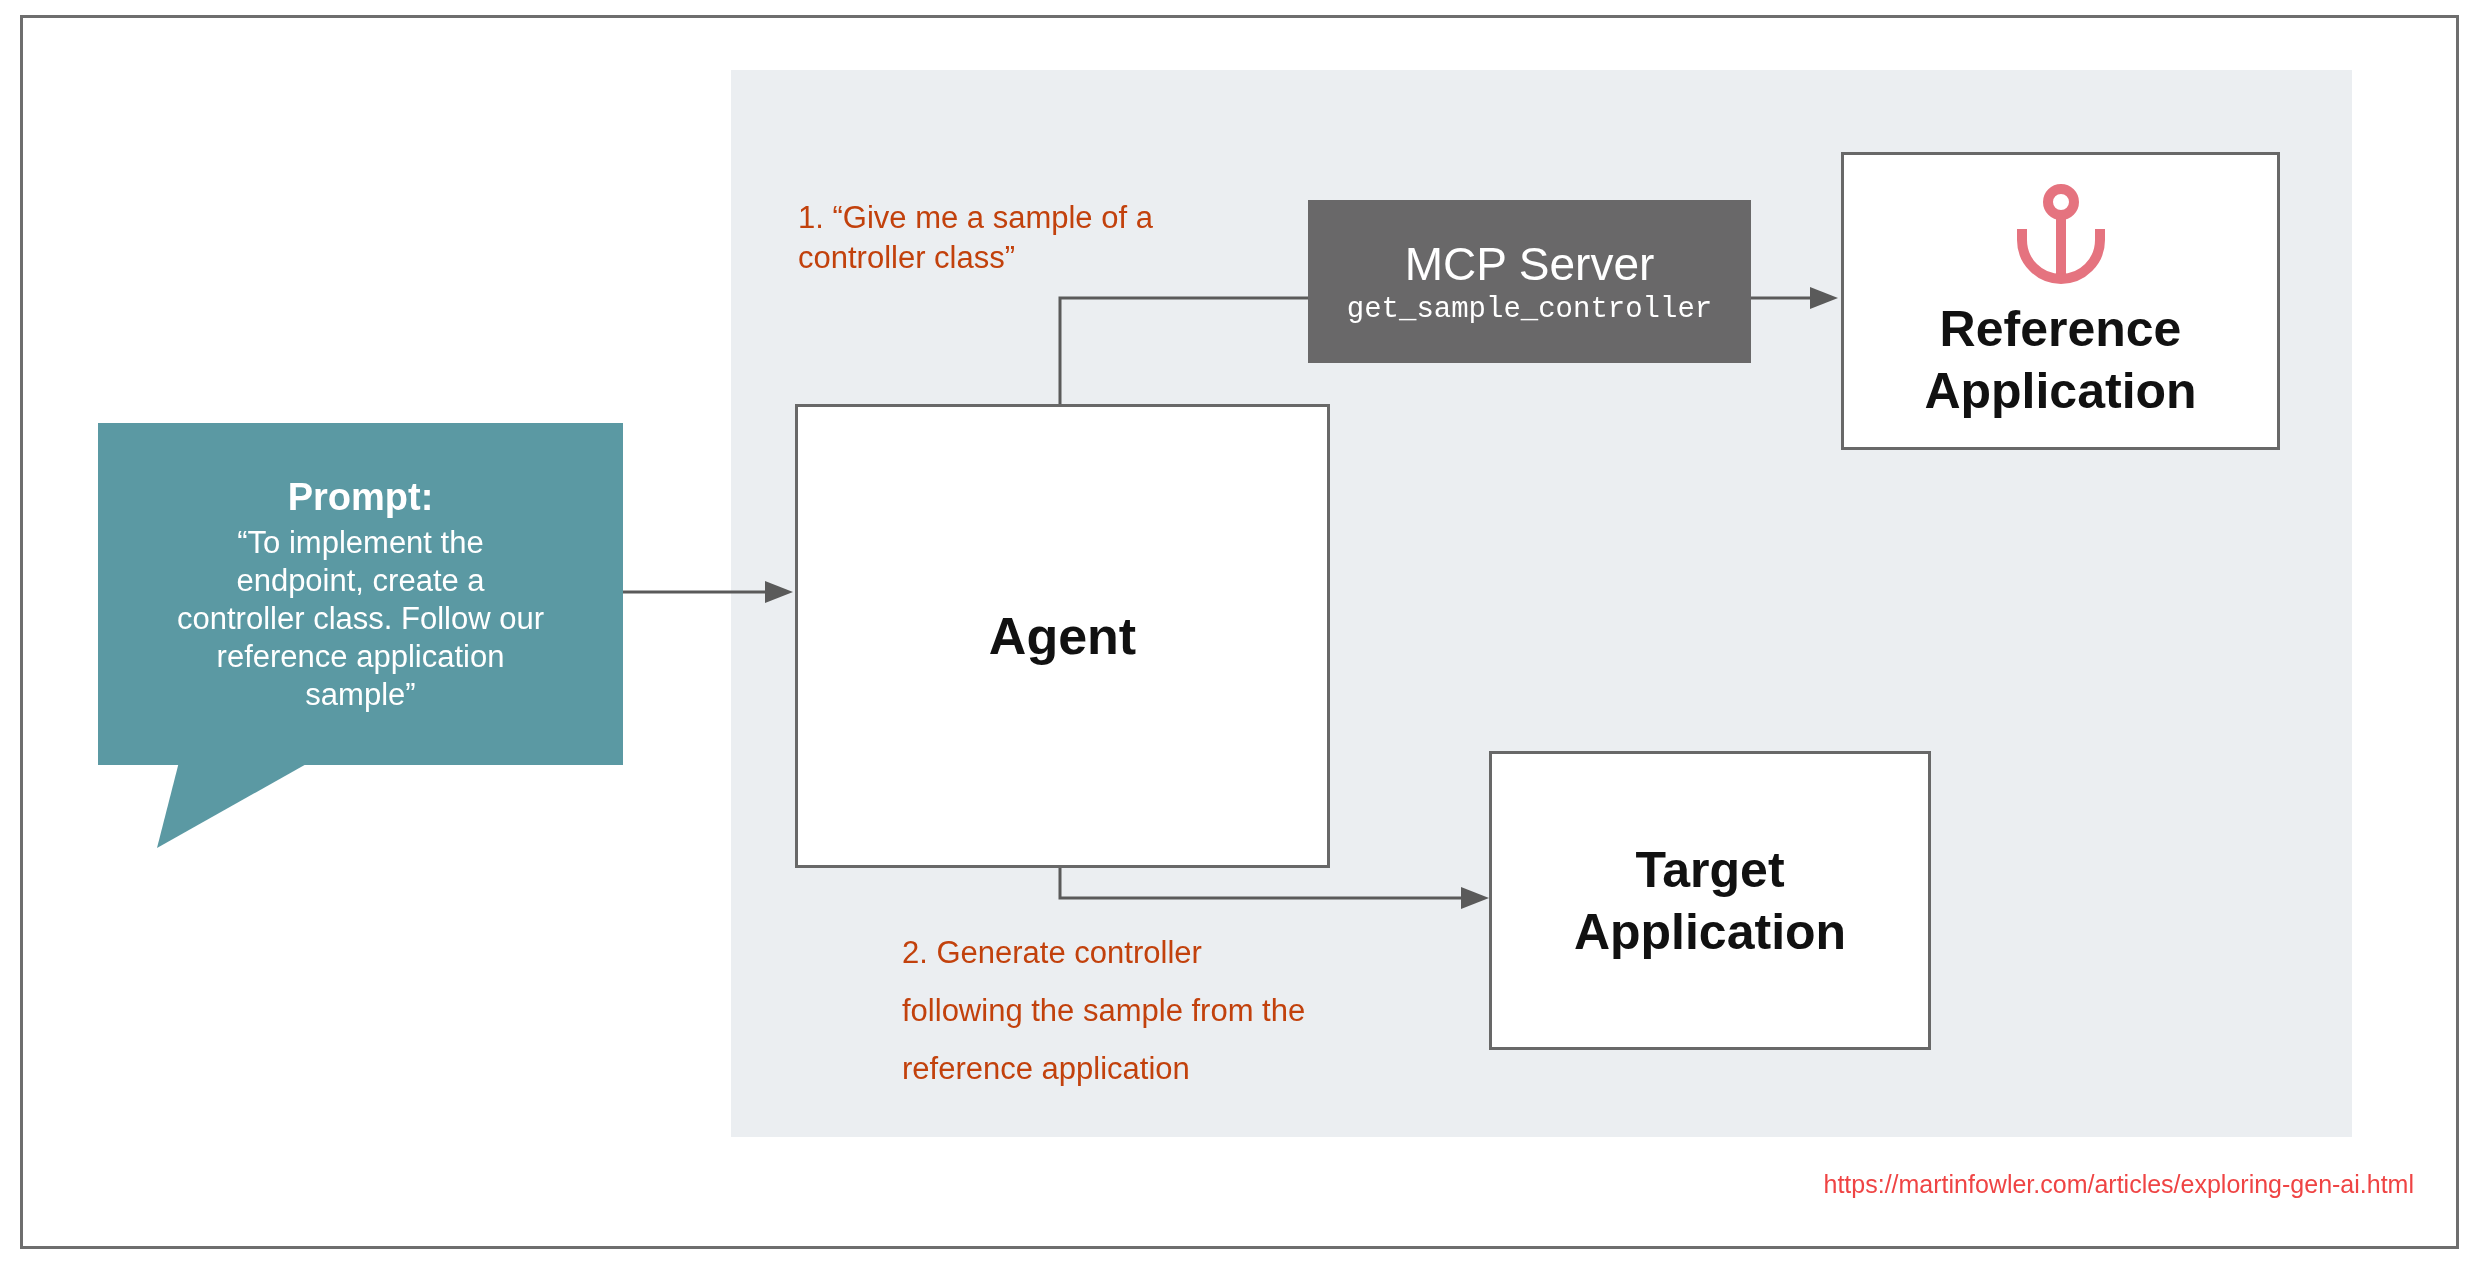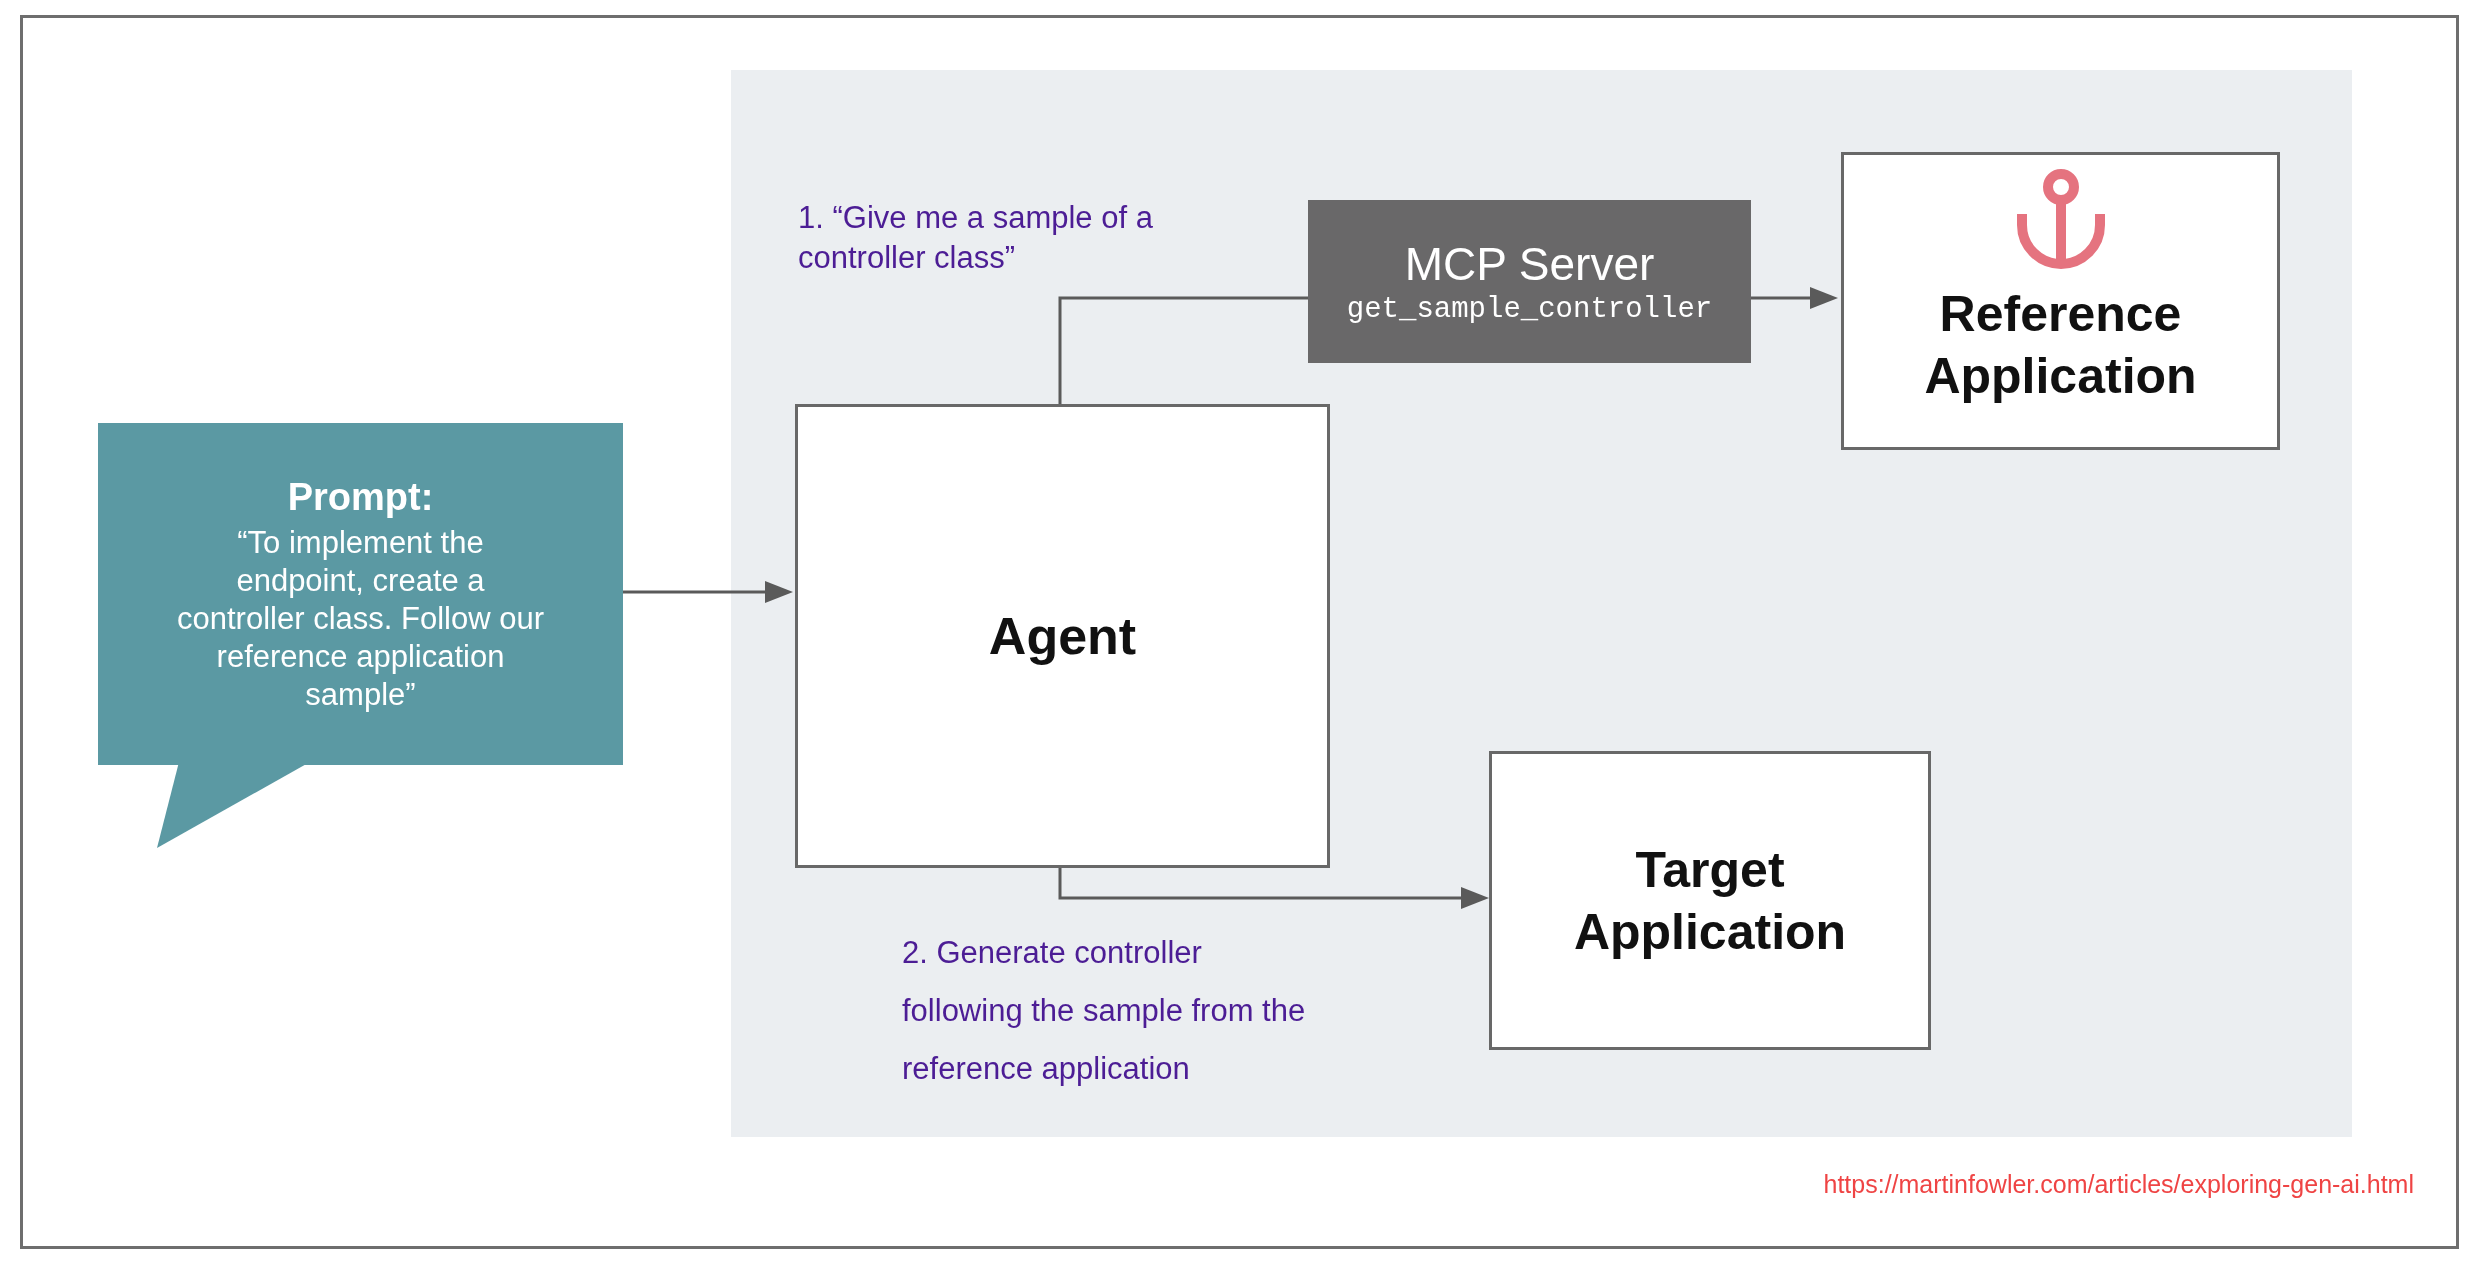--- a/index.html
+++ b/index.html
@@ -30,27 +30,27 @@
   }
   .agent-box{left:795px;top:404px;width:535px;height:464px;}
   .agent-label{font-size:52px;font-weight:700;}
   .mcp-box{
     position:absolute;left:1290px;top:200px;width:443px;height:163px;
     background:#696869;color:#ffffff;z-index:4;
     display:flex;flex-direction:column;align-items:center;justify-content:center;text-align:center;margin-left:18px;
   }
   .mcp-title{font-size:46px;font-weight:400;line-height:56px;}
   .mcp-sub{font-family:"Liberation Mono","DejaVu Sans Mono",monospace;font-size:29px;line-height:36px;}
-  .reference-box{left:1841px;top:152px;width:439px;height:298px;justify-content:flex-start;padding-top:12px;}
+  .reference-box{left:1841px;top:152px;width:439px;height:298px;justify-content:flex-start;padding-top:27px;}
   .target-box{left:1489px;top:751px;width:442px;height:299px;}
   .app-label{font-size:50px;font-weight:700;line-height:62px;white-space:pre-line;}
   .reference-box .app-label{margin-top:4px;}
   .anchor-wrap{width:100px;height:112px;}
   .step-label{
-    position:absolute;font-size:31px;line-height:40px;color:#4c1d95;
+    position:absolute;font-size:31px;line-height:40px;color:#c2410c;
     white-space:pre-line;z-index:4;text-align:left;
   }
   .step1{left:798px;top:198px;}
   .step2{left:902px;top:924px;line-height:58px;}
   .source-url{
     position:absolute;right:54px;top:1170px;font-size:25px;color:#ef4444;z-index:4;
   }
 </style>
 </head>
 <body>

